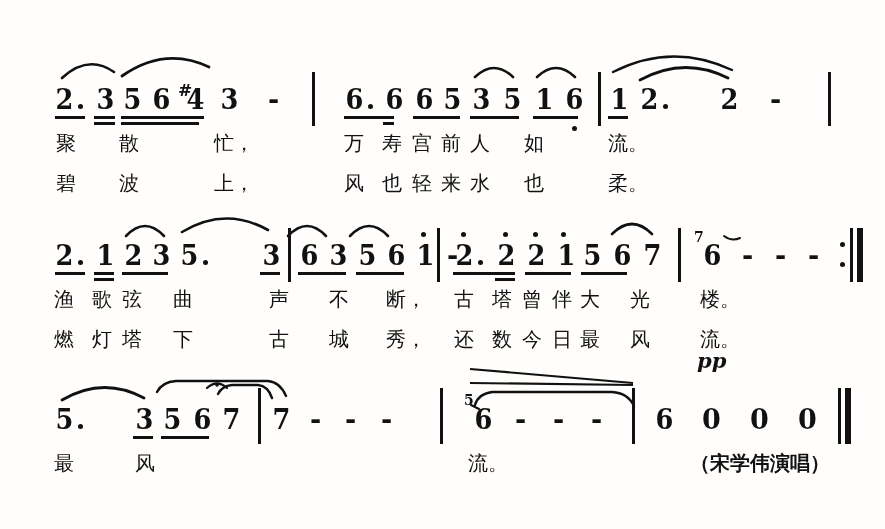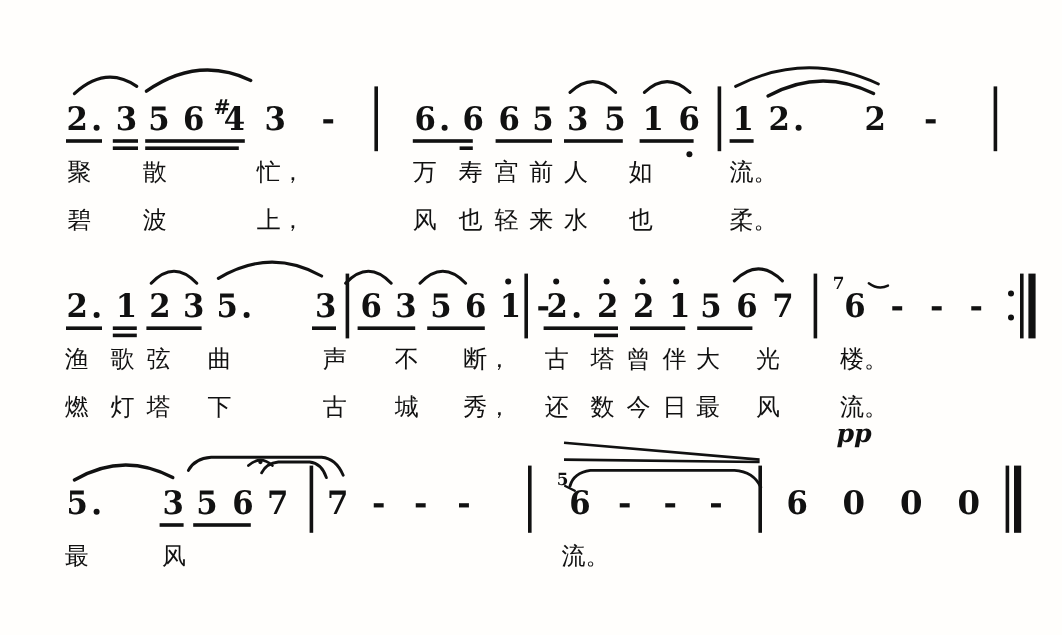--- a/index.html
+++ b/index.html
@@ -365,16 +365,17 @@
       <span class="zero" style="left:798px;top:8px;">0</span>
 
       <span class="barline" style="left:838px;top:-10px;height:56px;"></span>
       <span class="barline thick" style="left:845px;top:-10px;height:56px;"></span>
     </div>
 
     <div class="lyricline" style="top:103px;">
       <span class="lyric" style="left:54px;">最</span>
       <span class="lyric" style="left:135px;">风</span>
       <span class="lyric" style="left:468px;">流。</span>
+      <span class="credit" style="left:690px;">（宋学伟演唱）</span>
     </div>
   </div>
 
 </div>
 
 </body></html>

